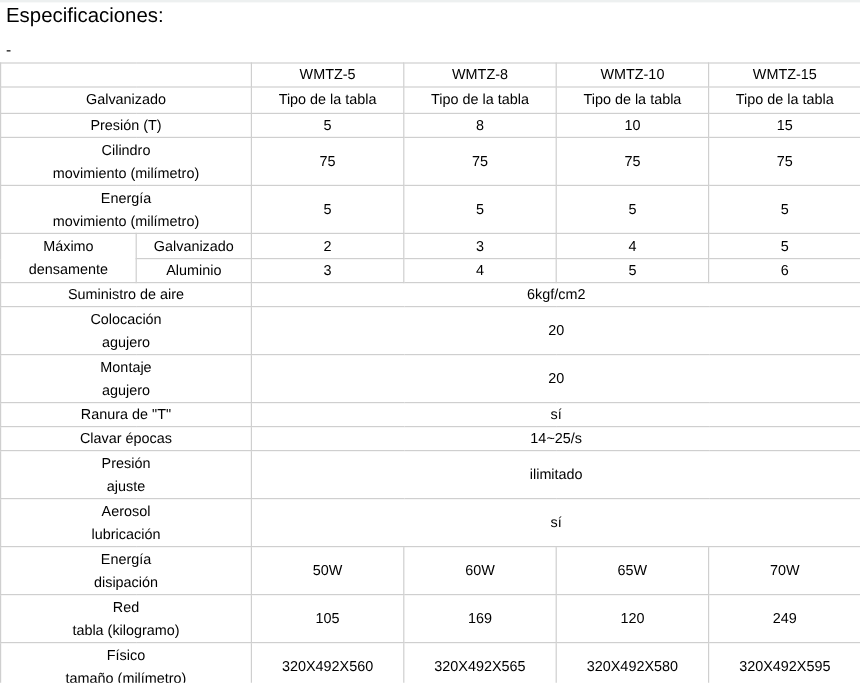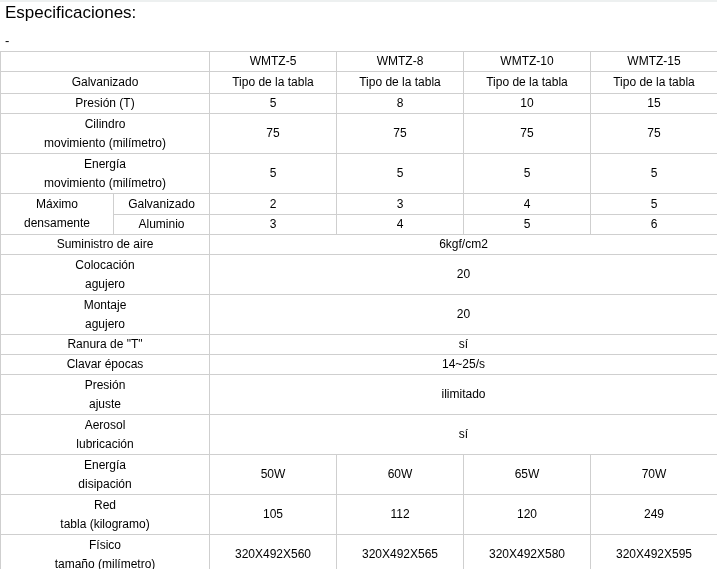--- a/index.html
+++ b/index.html
@@ -157,21 +157,21 @@
 disipación</td>
       <td>50W</td>
       <td>60W</td>
       <td>65W</td>
       <td>70W</td>
     </tr>
     <tr style="height:40px">
       <td colspan="2">Red
 tabla (kilogramo)</td>
       <td>105</td>
-      <td>112</td>
+      <td>169</td>
       <td>120</td>
       <td>249</td>
     </tr>
     <tr style="height:40px">
       <td colspan="2">Físico
 tamaño (milímetro)</td>
       <td>320X492X560</td>
       <td>320X492X565</td>
       <td>320X492X580</td>
       <td>320X492X595</td>

